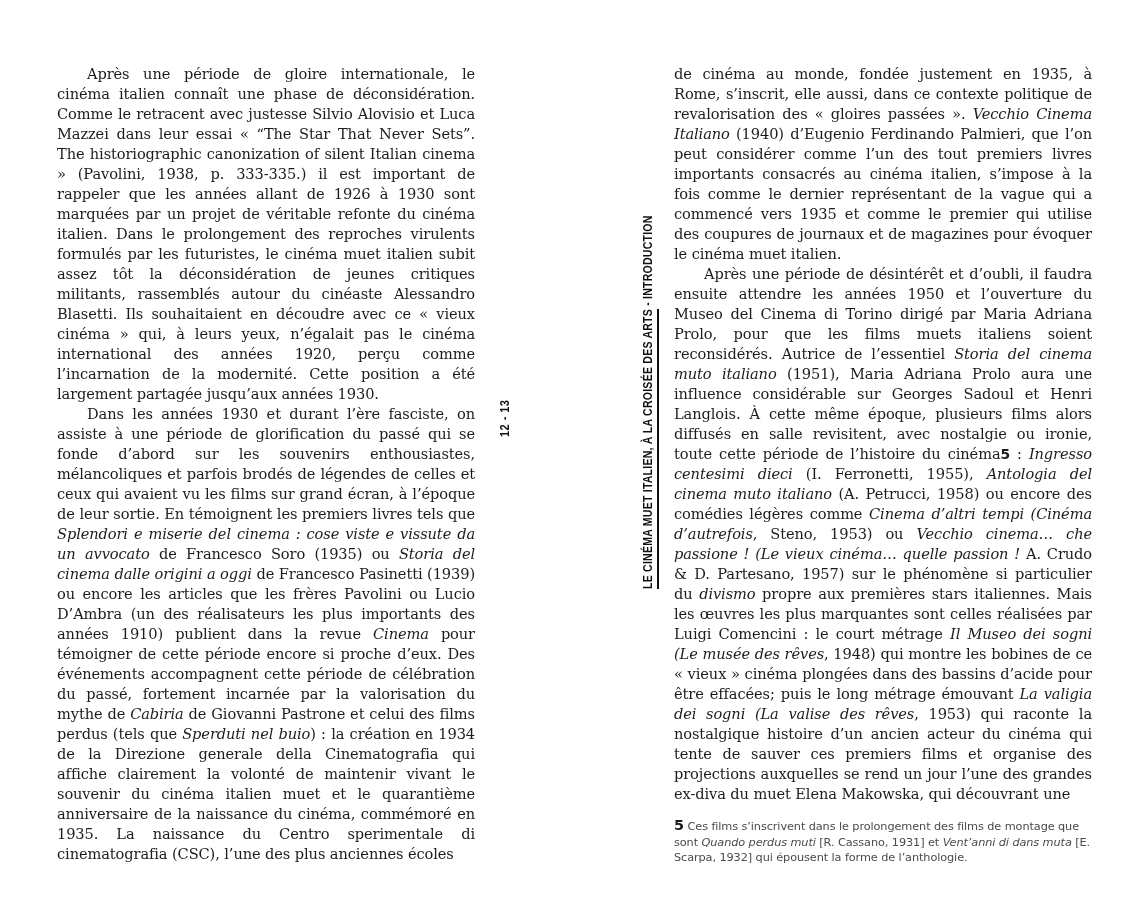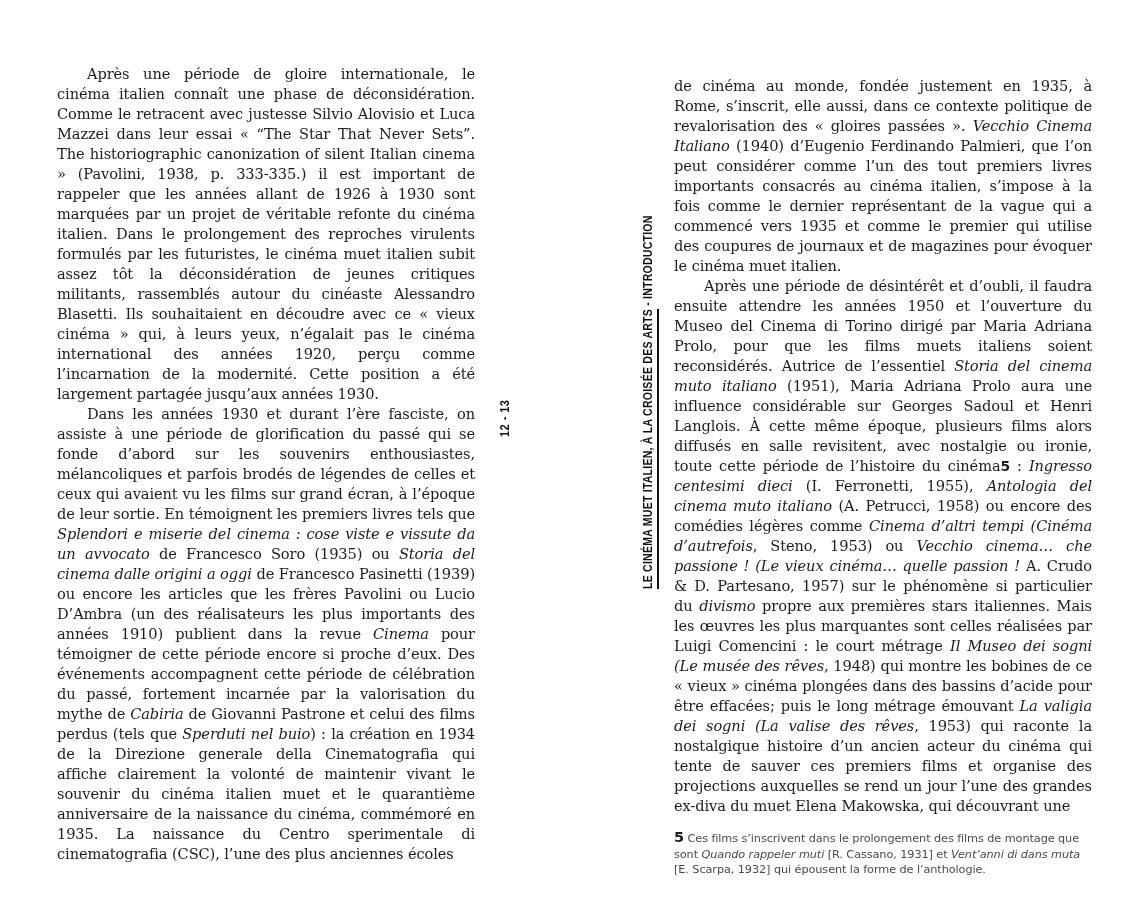--- a/index.html
+++ b/index.html
@@ -14,21 +14,21 @@
   .col {
     position: absolute;
     top: 64px;
     width: 418px;
     text-align: justify;
     font-size: 14.6px;
     line-height: 20px;
     letter-spacing: -0.1px;
   }
   .col-left  { left: 57px; }
-  .col-right { left: 674px; margin-top: 12px; }
+  .col-right { left: 674px; }
   p.para { margin: 0; }
   p.indent { text-indent: 30px; }
   .it { font-style: italic; }
   .fnref {
     font-family: "DejaVu Sans", sans-serif;
     font-weight: bold;
     font-size: 0.95em;
     font-style: normal;
   }
   .footnote {
@@ -77,21 +77,21 @@
     <p class="para indent"><span>Après une période de gloire internationale, le cinéma italien connaît une phase de déconsidération. Comme le retracent avec justesse Silvio Alovisio et Luca Mazzei dans leur essai « “The Star That Never Sets”. The historiographic canonization of silent Italian cinema » (Pavolini, 1938, p. 333-335.) il est important de rappeler que les années allant de 1926 à 1930 sont marquées par un projet de véritable refonte du cinéma italien. Dans le prolongement des reproches virulents formulés par les futuristes, le cinéma muet italien subit assez tôt la déconsidération de jeunes critiques militants, rassemblés autour du cinéaste Alessandro Blasetti. Ils souhaitaient en découdre avec ce « vieux cinéma » qui, à leurs yeux, n’égalait pas le cinéma international des années 1920, perçu comme l’incarnation de la modernité. Cette position a été largement partagée jusqu’aux années 1930.</span></p>
     <p class="para indent"><span>Dans les années 1930 et durant l’ère fasciste, on assiste à une période de glorification du passé qui se fonde d’abord sur les souvenirs enthousiastes, mélancoliques et parfois brodés de légendes de celles et ceux qui avaient vu les films sur grand écran, à l’époque de leur sortie. En témoignent les premiers livres tels que </span><span class="it">Splendori e miserie del cinema : cose viste e vissute da un avvocato</span><span> de Francesco Soro (1935) ou </span><span class="it">Storia del cinema dalle origini a oggi</span><span> de Francesco Pasinetti (1939) ou encore les articles que les frères Pavolini ou Lucio D’Ambra (un des réalisateurs les plus importants des années 1910) publient dans la revue </span><span class="it">Cinema</span><span> pour témoigner de cette période encore si proche d’eux. Des événements accompagnent cette période de célébration du passé, fortement incarnée par la valorisation du mythe de </span><span class="it">Cabiria</span><span> de Giovanni Pastrone et celui des films perdus (tels que </span><span class="it">Sperduti nel buio</span><span>) : la création en 1934 de la Direzione generale della Cinematografia qui affiche clairement la volonté de maintenir vivant le souvenir du cinéma italien muet et le quarantième anniversaire de la naissance du cinéma, commémoré en 1935. La naissance du Centro sperimentale di cinematografia (CSC), l’une des plus anciennes écoles</span></p>
   </div>
 
 <div class="col col-right">
   <div>
       <p class="para"><span>de cinéma au monde, fondée justement en 1935, à Rome, s’inscrit, elle aussi, dans ce contexte politique de revalorisation des « gloires passées ». </span><span class="it">Vecchio Cinema Italiano</span><span> (1940) d’Eugenio Ferdinando Palmieri, que l’on peut considérer comme l’un des tout premiers livres importants consacrés au cinéma italien, s’impose à la fois comme le dernier représentant de la vague qui a commencé vers 1935 et comme le premier qui utilise des coupures de journaux et de magazines pour évoquer le cinéma muet italien.</span></p>
       <p class="para indent"><span>Après une période de désintérêt et d’oubli, il faudra ensuite attendre les années 1950 et l’ouverture du Museo del Cinema di Torino dirigé par Maria Adriana Prolo, pour que les films muets italiens soient reconsidérés. Autrice de l’essentiel </span><span class="it">Storia del cinema muto italiano</span><span> (1951), Maria Adriana Prolo aura une influence considérable sur Georges Sadoul et Henri Langlois. À cette même époque, plusieurs films alors diffusés en salle revisitent, avec nostalgie ou ironie, toute cette période de l’histoire du cinéma</span><span class="fnref">5</span><span> : </span><span class="it">Ingresso centesimi dieci</span><span> (I. Ferronetti, 1955), </span><span class="it">Antologia del cinema muto italiano</span><span> (A. Petrucci, 1958) ou encore des comédies légères comme </span><span class="it">Cinema d’altri tempi (Cinéma d’autrefois</span><span>, Steno, 1953) ou </span><span class="it">Vecchio cinema… che passione ! (Le vieux cinéma… quelle passion !</span><span> A. Crudo &amp; D. Partesano, 1957) sur le phénomène si particulier du </span><span class="it">divismo</span><span> propre aux premières stars italiennes. Mais les œuvres les plus marquantes sont celles réalisées par Luigi Comencini : le court métrage </span><span class="it">Il Museo dei sogni (Le musée des rêves</span><span>, 1948) qui montre les bobines de ce « vieux » cinéma plongées dans des bassins d’acide pour être effacées; puis le long métrage émouvant </span><span class="it">La valigia dei sogni (La valise des rêves</span><span>, 1953) qui raconte la nostalgique histoire d’un ancien acteur du cinéma qui tente de sauver ces premiers films et organise des projections auxquelles se rend un jour l’une des grandes ex-diva du muet Elena Makowska, qui découvrant une</span></p>
     </div>
   <p class="footnote">
-    <span class="marker">5</span><span><span> Ces films s’inscrivent dans le prolongement des films de montage que sont </span><span class="it">Quando rappeler muti</span><span> [R. Cassano, 1931] et </span><span class="it">Vent’anni di dans muta</span><span> [E. Scarpa, 1932] qui épousent la forme de l’anthologie.</span></span>
+    <span class="marker">5</span><span><span> Ces films s’inscrivent dans le prolongement des films de montage que sont </span><span class="it">Quando perdus muti</span><span> [R. Cassano, 1931] et </span><span class="it">Vent’anni di dans muta</span><span> [E. Scarpa, 1932] qui épousent la forme de l’anthologie.</span></span>
   </p>
 </div>
 
 <div class="vertical page-number">12 - 13</div>
 
 <div class="vertical running-title">
   <span class="underlined">LE CINÉMA MUET ITALIEN, À LA CROISÉE DES ARTS</span><span> - INTRODUCTION</span>
 </div>
 
 </body></html>

